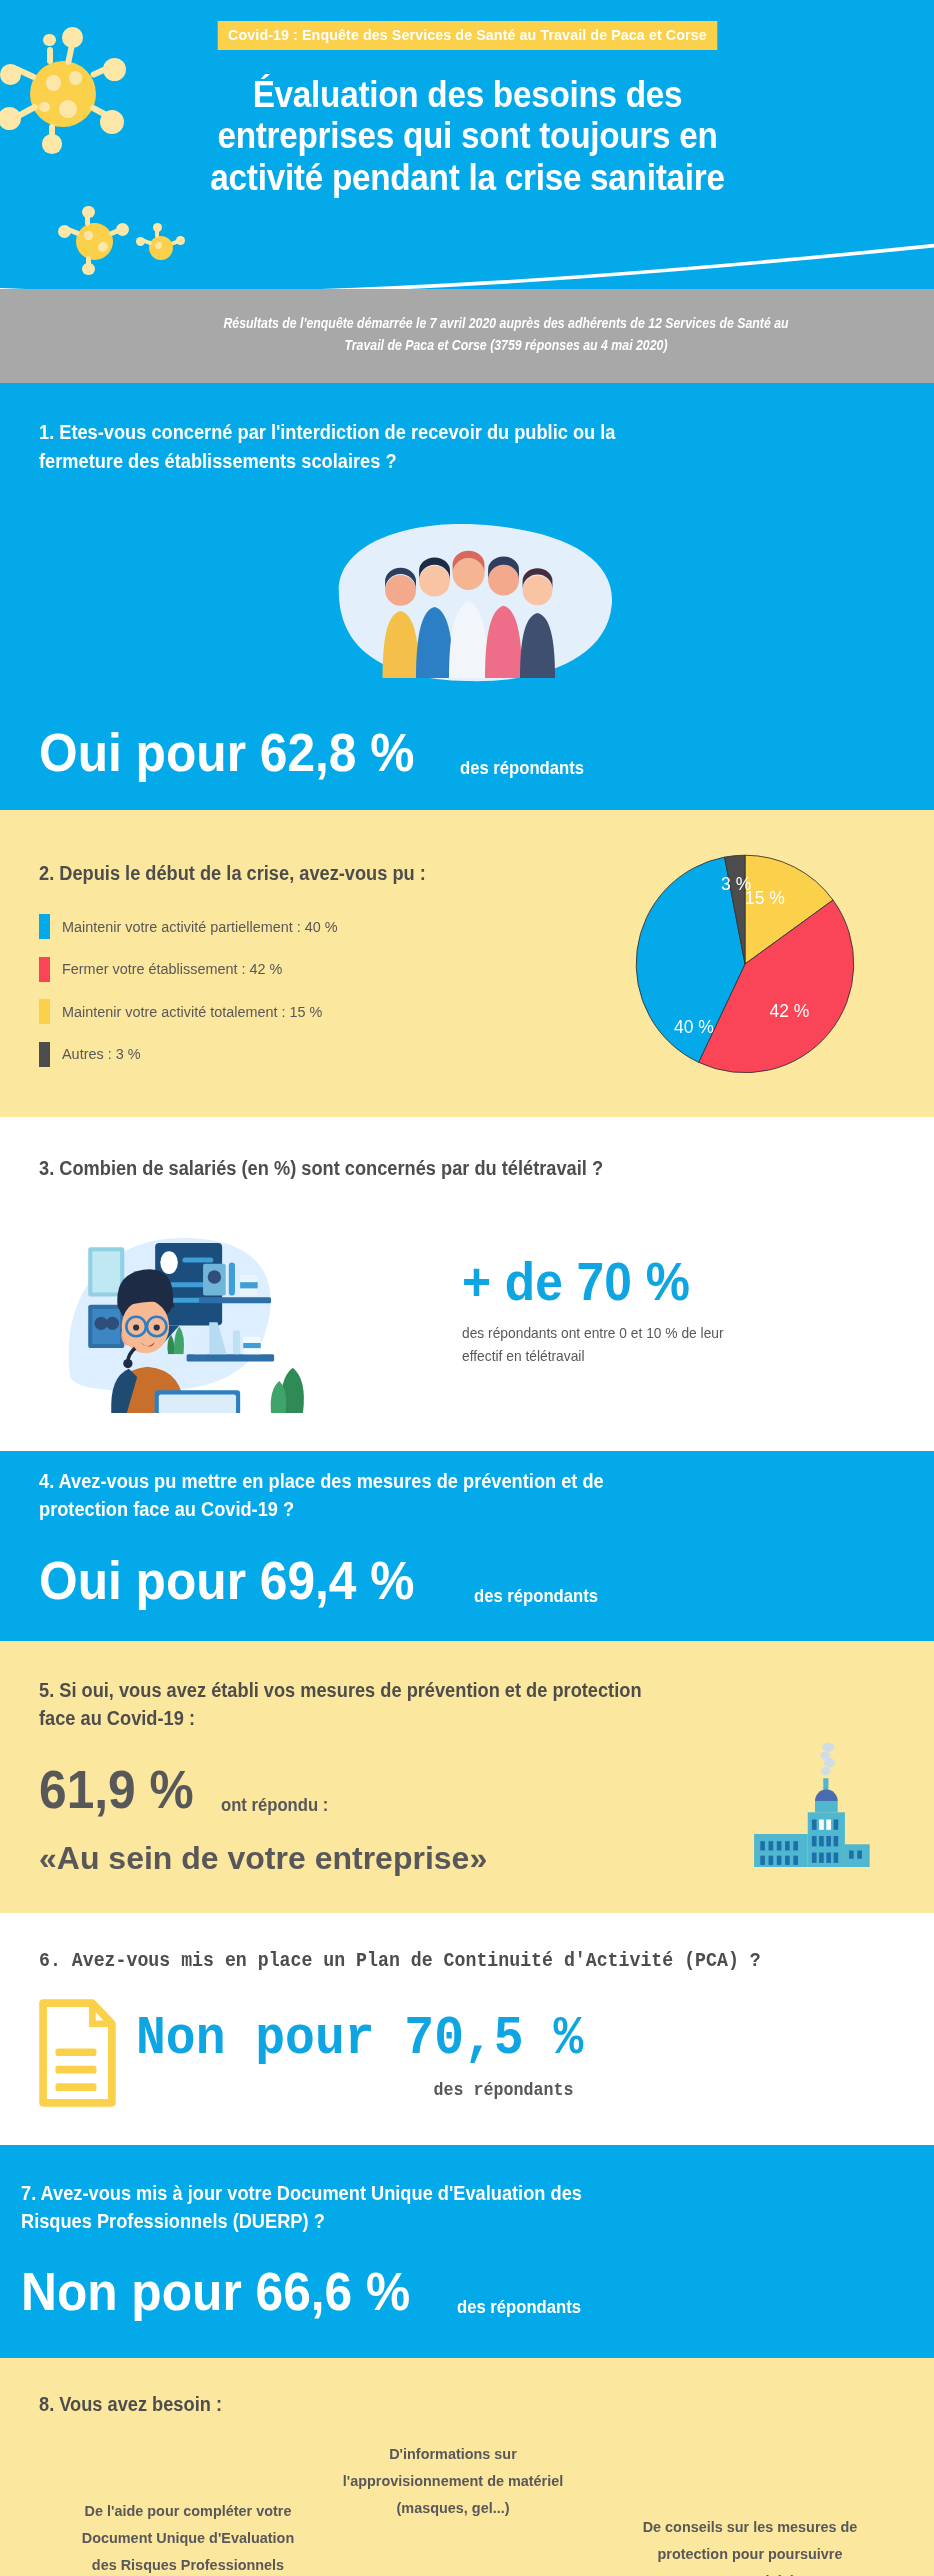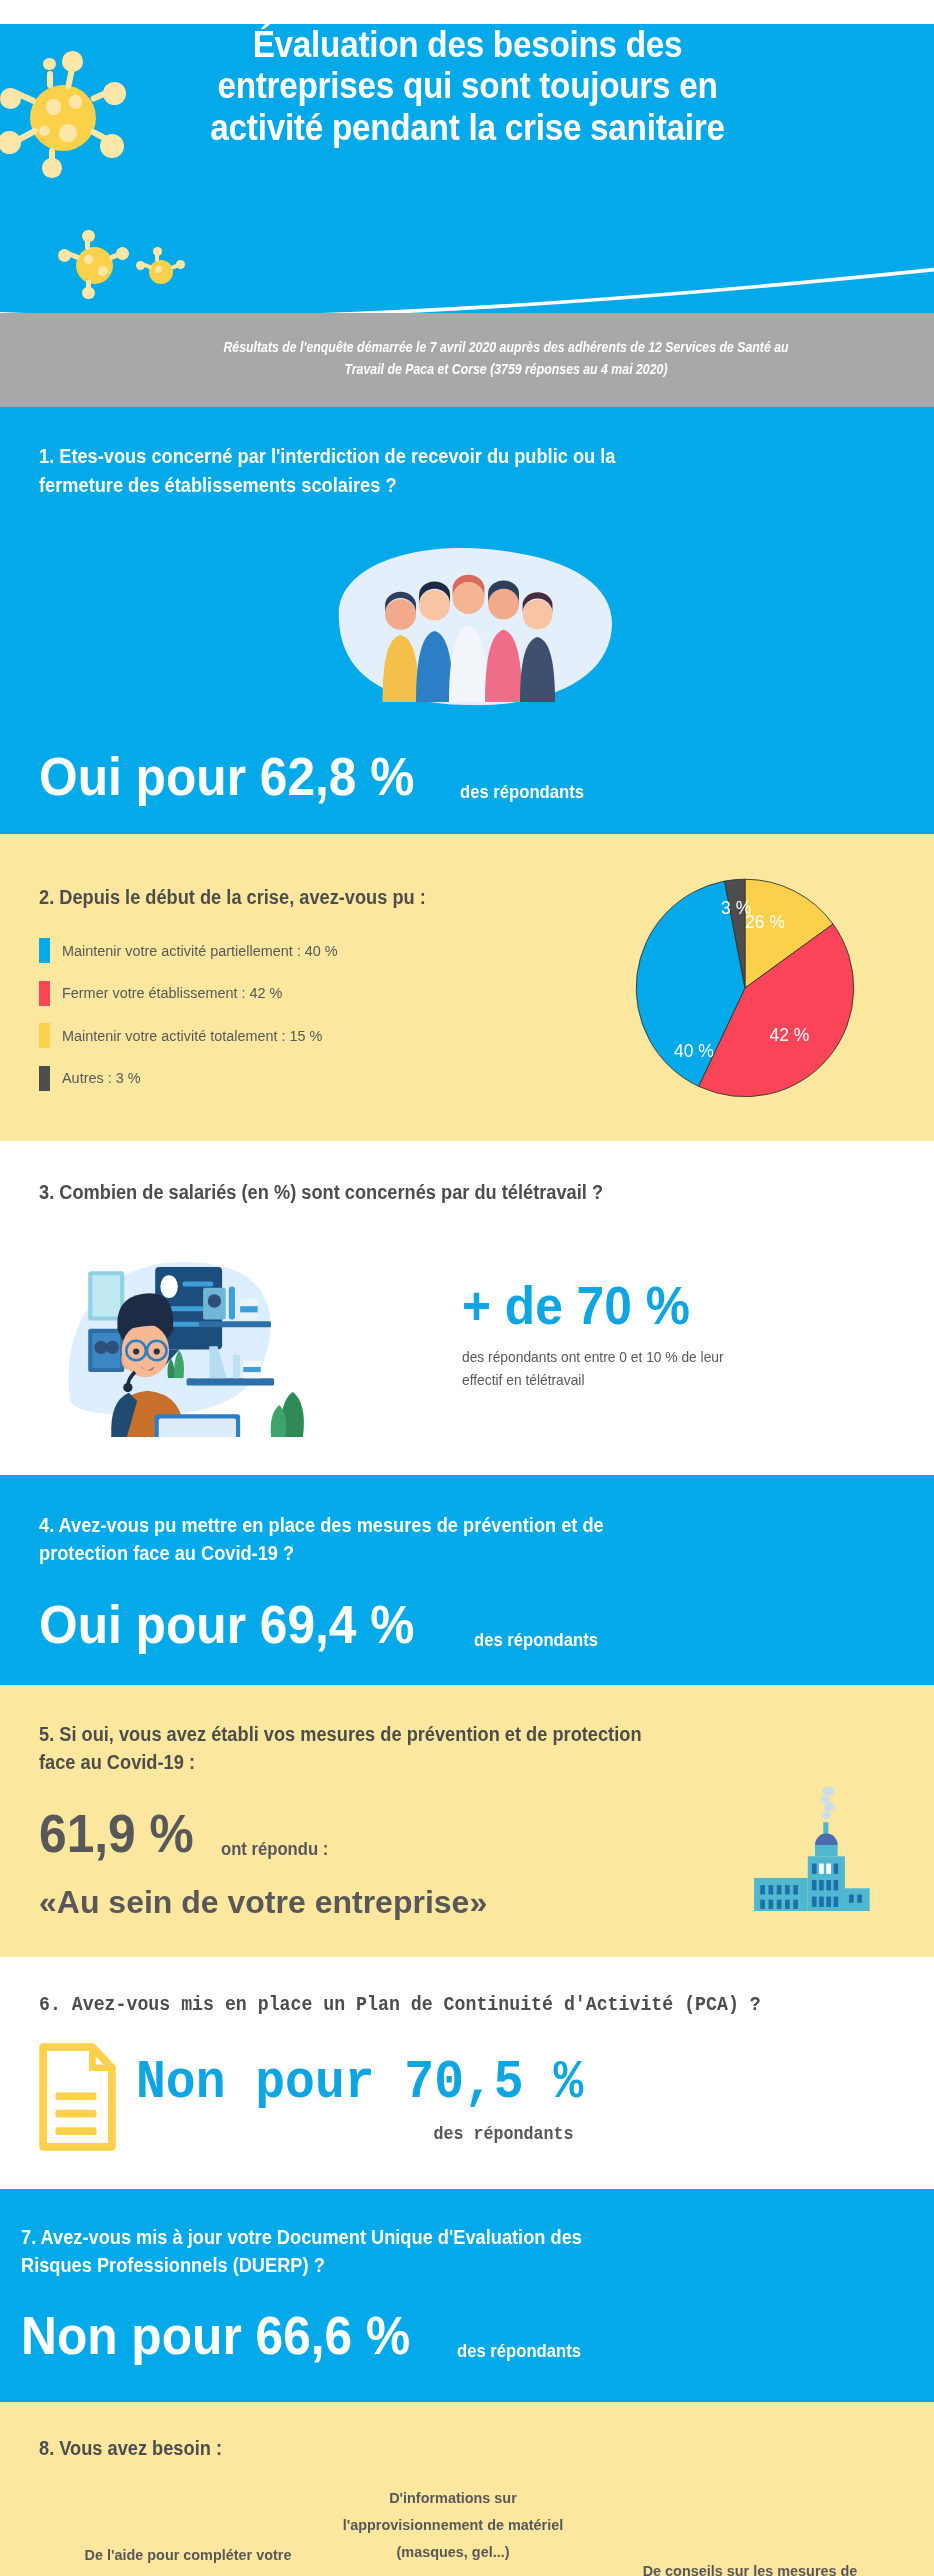--- a/index.html
+++ b/index.html
@@ -158,21 +158,21 @@
     white-space: nowrap; transform: translate(-50%,-50%);
   }
 
   
   #q3 { padding: 37px 39px 36px 39px; }
   #q3-row { display: flex; align-items: center; gap: 20.6px; margin-top: 24px; }
   #q3-illus { flex: 0 0 402px; }
   #q3-stat { flex: 1; }
 
   
-  #q4 { padding: 36px 39px 34px 39px; }
+  #q4 { padding: 16px 39px 34px 39px; }
   #q4-answer { display: flex; align-items: flex-end; gap: 27px; margin-top: 29px; }
 
   
   #q5 { padding: 35px 39px 36px 39px; position: relative; }
   #q5-row1 { display: flex; align-items: flex-end; gap: 13.4px; margin-top: 30px; }
   #q5-quote { margin-top: 24px; }
   .quote {
     color: #58585a; font-weight: 700; font-size: 32px;
     transform: scaleX(0.92); transform-origin: left center; white-space: nowrap;
   }
@@ -241,20 +241,23 @@
     <div class="virus" style="left:149px; top:236px; width:24px; height:24px;">
       <span class="spike" style="left:-7.2px; top:4.1px; width:10.3px; height:3.6px; transform:rotate(20deg);"></span>
       <span class="dot" style="left:-13.4px; top:1px; width:9.3px; height:9.3px;"></span>
       <span class="spike" style="left:6.2px; top:-6.2px; width:3.6px; height:8.2px;"></span>
       <span class="dot" style="left:3.6px;  top:-13.4px; width:9.3px; height:9.3px;"></span>
       <span class="spike" style="left:21.6px; top:4.1px; width:10.3px; height:3.6px; transform:rotate(-20deg);"></span>
       <span class="dot" style="left:27px; top:0px; width:9.3px; height:9.3px;"></span>
       <span class="dot" style="left:6.2px; top:6.2px; width:7.2px; height:7.2px;"></span>
     </div>
 
+    <div class="badge-wrap">
+      <span class="badge">Covid-19 : Enquête des Services de Santé au Travail de Paca et Corse</span>
+    </div>
 
     <div class="main-title">
       <div>Évaluation des besoins des</div>
       <div>entreprises qui sont toujours en</div>
       <div>activité pendant la crise sanitaire</div>
     </div>
 
     <svg class="swoosh" viewBox="0 0 1813 120" preserveAspectRatio="none">
       <path d="M0,104 C430,124 980,104 1813,18" fill="none" stroke="#ffffff" stroke-width="7"></path>
     </svg>
@@ -335,21 +338,21 @@
           <svg width="222" height="222" viewBox="0 0 200 200" aria-hidden="true">
 
             <path d="M100,100 L100,2 A98,98 0 0 1 179.3,42.4 Z" fill="#fbd04a" stroke="#333" stroke-width="0.8"></path>
 
             <path d="M100,100 L179.3,42.4 A98,98 0 0 1 58.2,188.6 Z" fill="#fa4559" stroke="#333" stroke-width="0.8"></path>
 
             <path d="M100,100 L58.2,188.6 A98,98 0 0 1 81.6,3.7 Z" fill="#03a9e8" stroke="#333" stroke-width="0.8"></path>
 
             <path d="M100,100 L81.6,3.7 A98,98 0 0 1 100,2 Z" fill="#4d4d4d" stroke="#333" stroke-width="0.8"></path>
           </svg>
-          <span class="pie-label" style="left:59%; top:20%;">26 %</span>
+          <span class="pie-label" style="left:59%; top:20%;">15 %</span>
           <span class="pie-label" style="left:70%; top:71%;">42 %</span>
           <span class="pie-label" style="left:27%; top:78%;">40 %</span>
           <span class="pie-label" style="left:46%; top:14%;">3 %</span>
         </div>
       </div>
     </div>
   </section>
 
   <section class="sec sec-white">
     <div id="q3">

